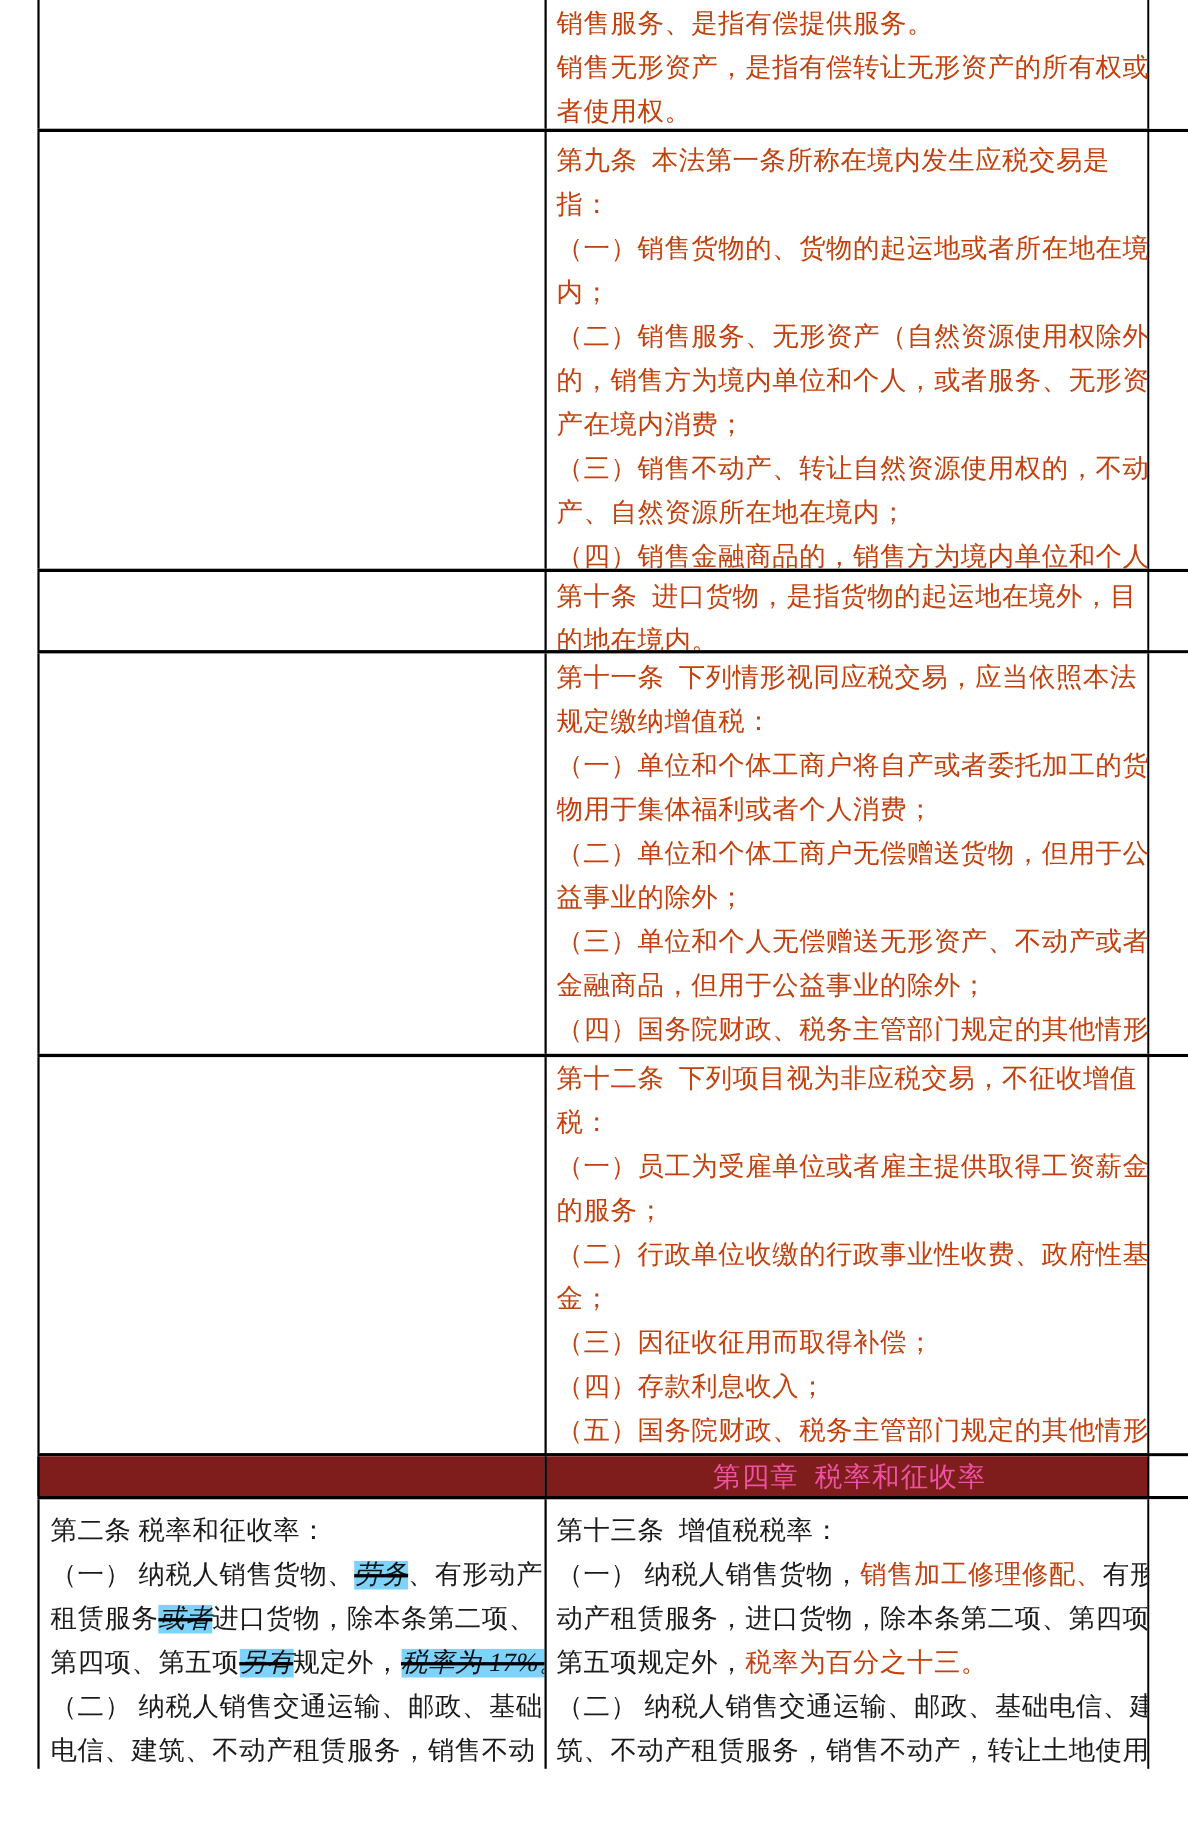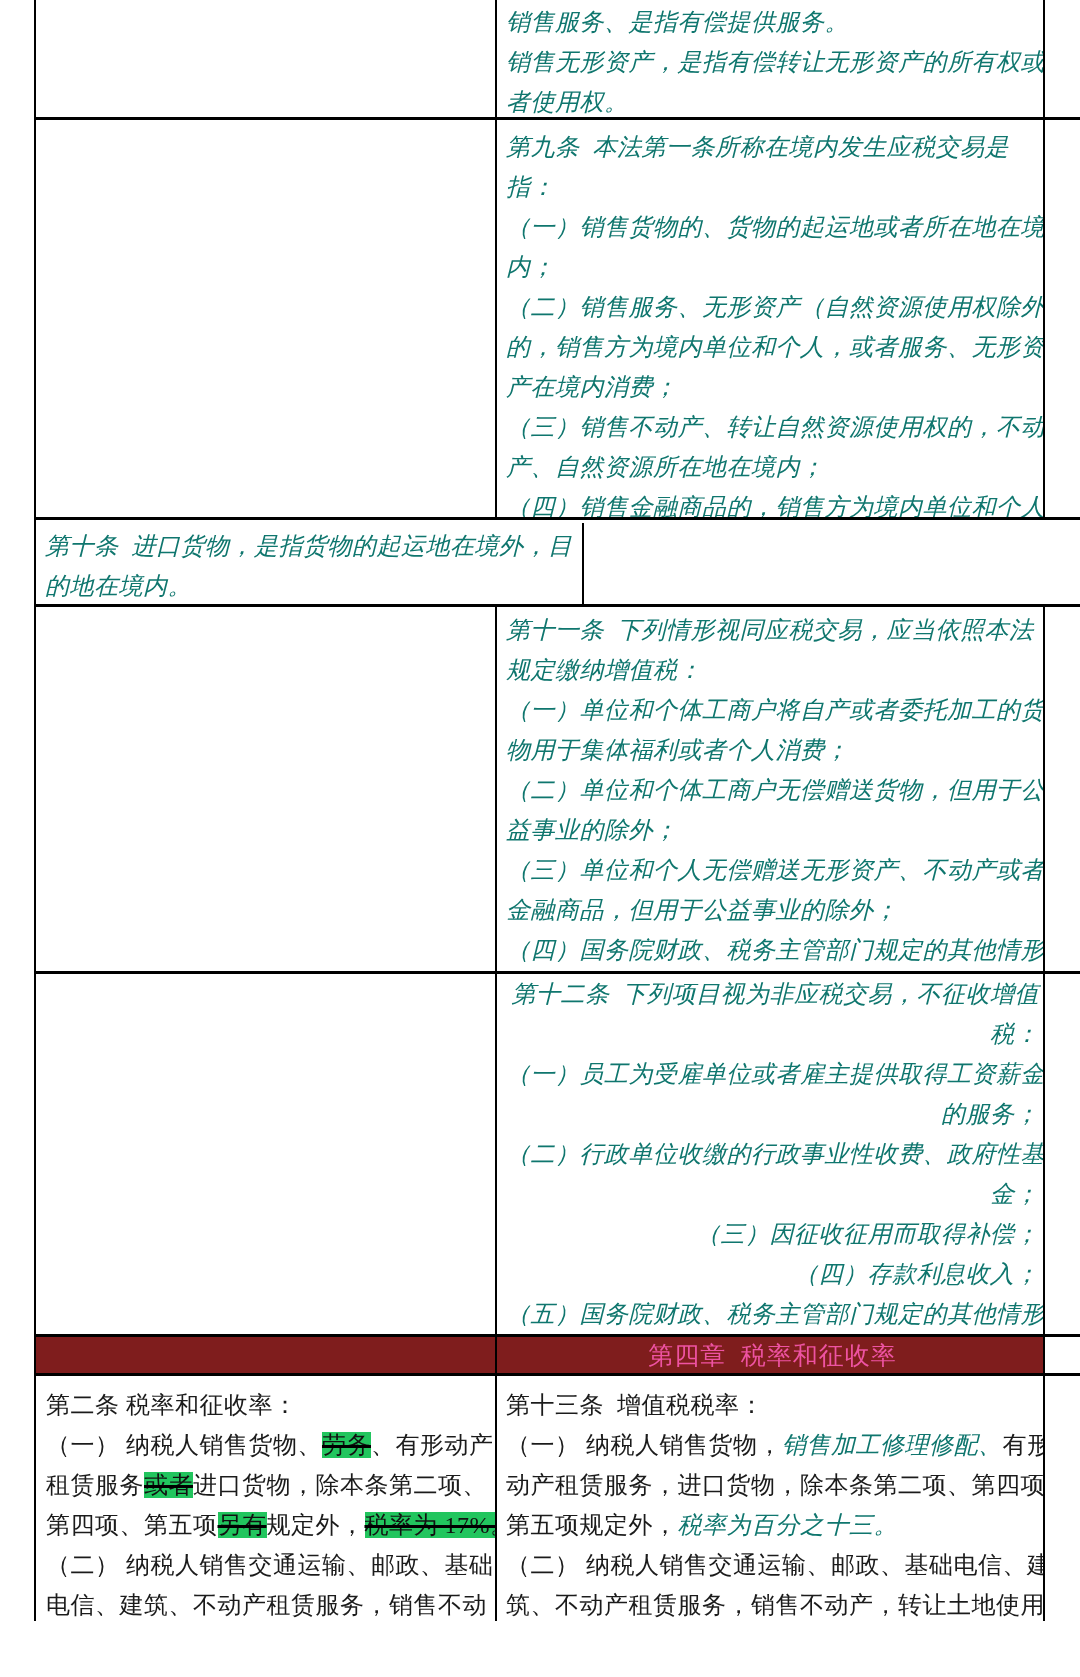--- a/index.html
+++ b/index.html
@@ -7,28 +7,28 @@
         font-family:"Liberation Serif","DejaVu Serif",serif;}
   #table{position:absolute;left:34px;top:0;width:1046px;height:1677px;}
   .row{display:flex;box-sizing:border-box;border-top:3px solid #000000;}
   .row.first{border-top:none;}
   .cell{box-sizing:border-box;overflow:hidden;}
   .cl{width:461px;border-left:2px solid #000000;padding:6px 4px 0 10px;}
   .cr{width:550px;border-left:2px solid #000000;border-right:2px solid #000000;padding:6px 4px 0 9px;}
   .fill{width:35px;background:#ffffff;}
   .tl{white-space:pre;font-size:24px;line-height:40px;letter-spacing:0.5px;}
   .sg-k{color:#1b1b1b;}
-  .sg-p{color:#0f766e;font-style:italic;}
-  .sg-g{color:#111111;background:#22c55e;text-decoration:line-through;text-decoration-thickness:2.5px;text-decoration-color:#000;}
+  .sg-p{color:#c2410c;}
+  .sg-g{color:#111111;background:#7dd3fc;text-decoration:line-through;text-decoration-thickness:2.5px;text-decoration-color:#000;font-style:italic;}
   
   .r1{height:117px;} .r1 .cell{padding-top:2px;}
   .r2{height:400px;} .r2 .cell{padding-top:7px;}
-  .r3{height:87px;flex-direction:column;}  .r3 .cell{padding-top:3px;}
+  .r3{height:74px;}  .r3 .cell{padding-top:3px;}
   .r4{height:367px;} .r4 .cell{padding-top:3px;}
-  .r5{height:363px;} .r5 .cell{padding-top:0px;text-align:right;}
+  .r5{height:363px;} .r5 .cell{padding-top:0px;}
   .rh{height:42px;border-bottom:3px solid #000000;}
   .rh .cell{background:#7f1d1d;padding-top:0;}
   .rh .cr{display:flex;align-items:center;justify-content:center;}
   .chapter{font-size:25px;color:#ee53a2;letter-spacing:1px;white-space:pre;}
   .r7{height:245px;} .r7 .cell{padding-top:9px;}
 </style>
 </head>
 <body>
 
 <div id="page">

